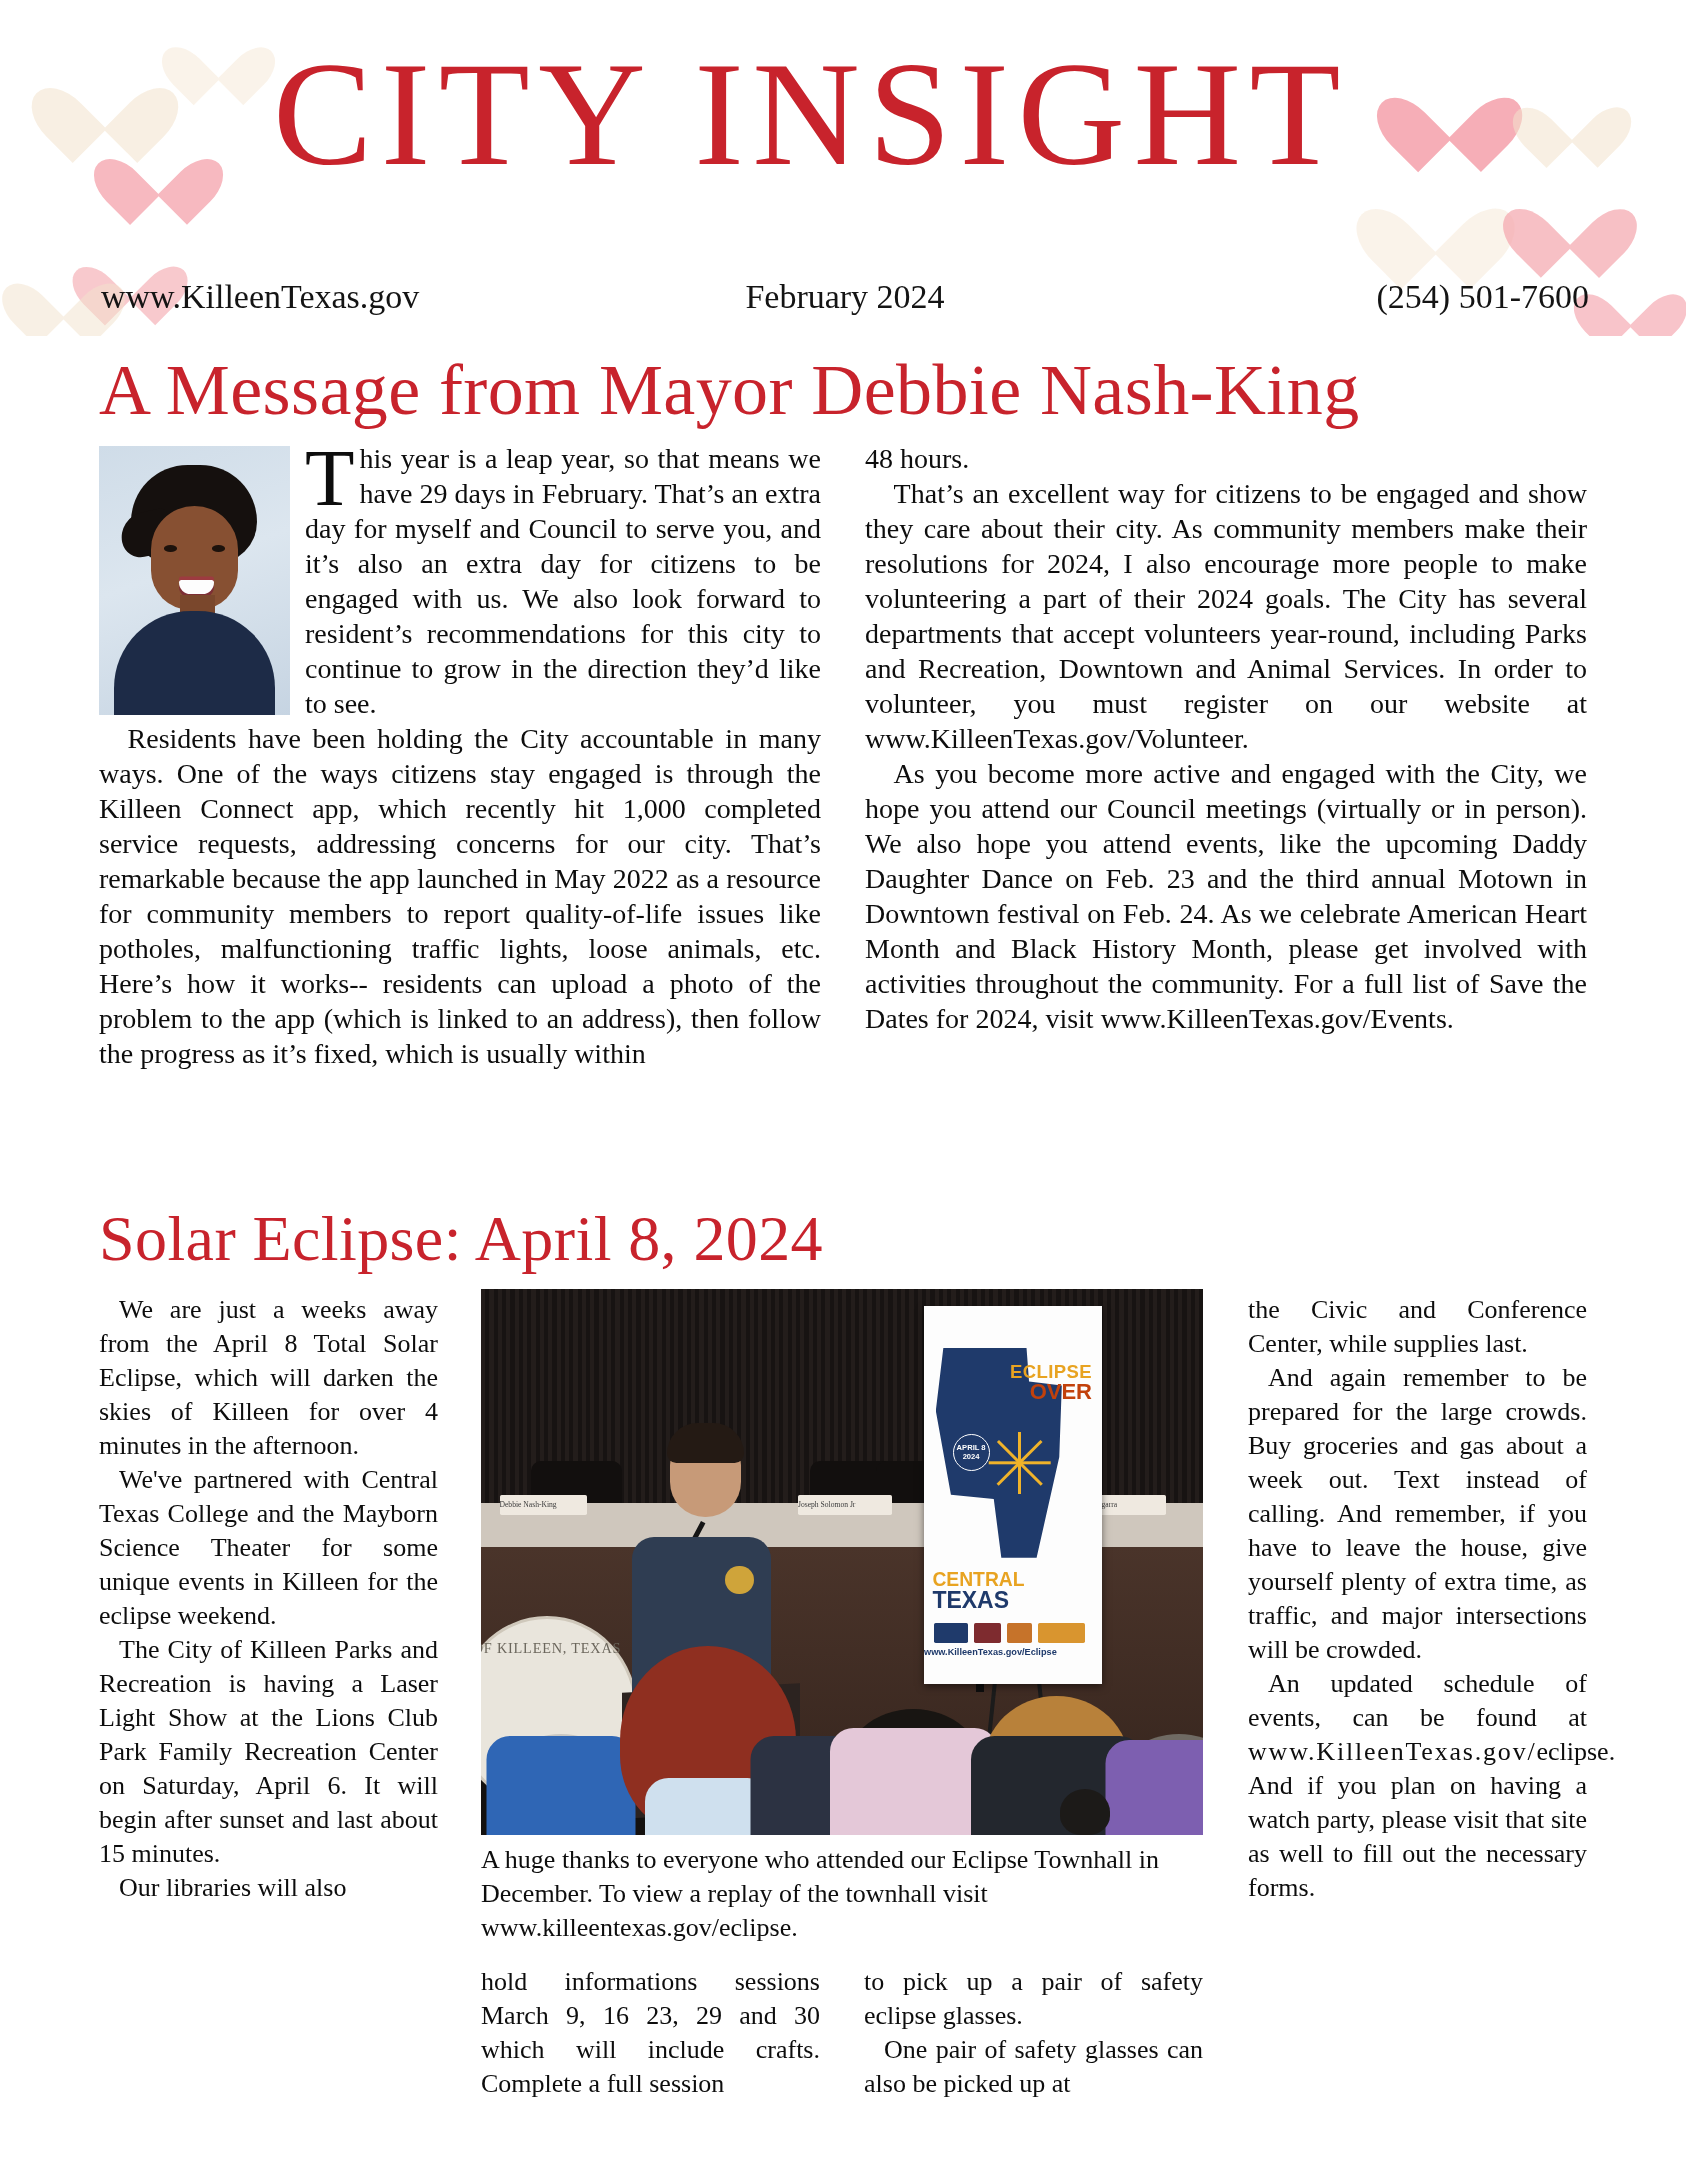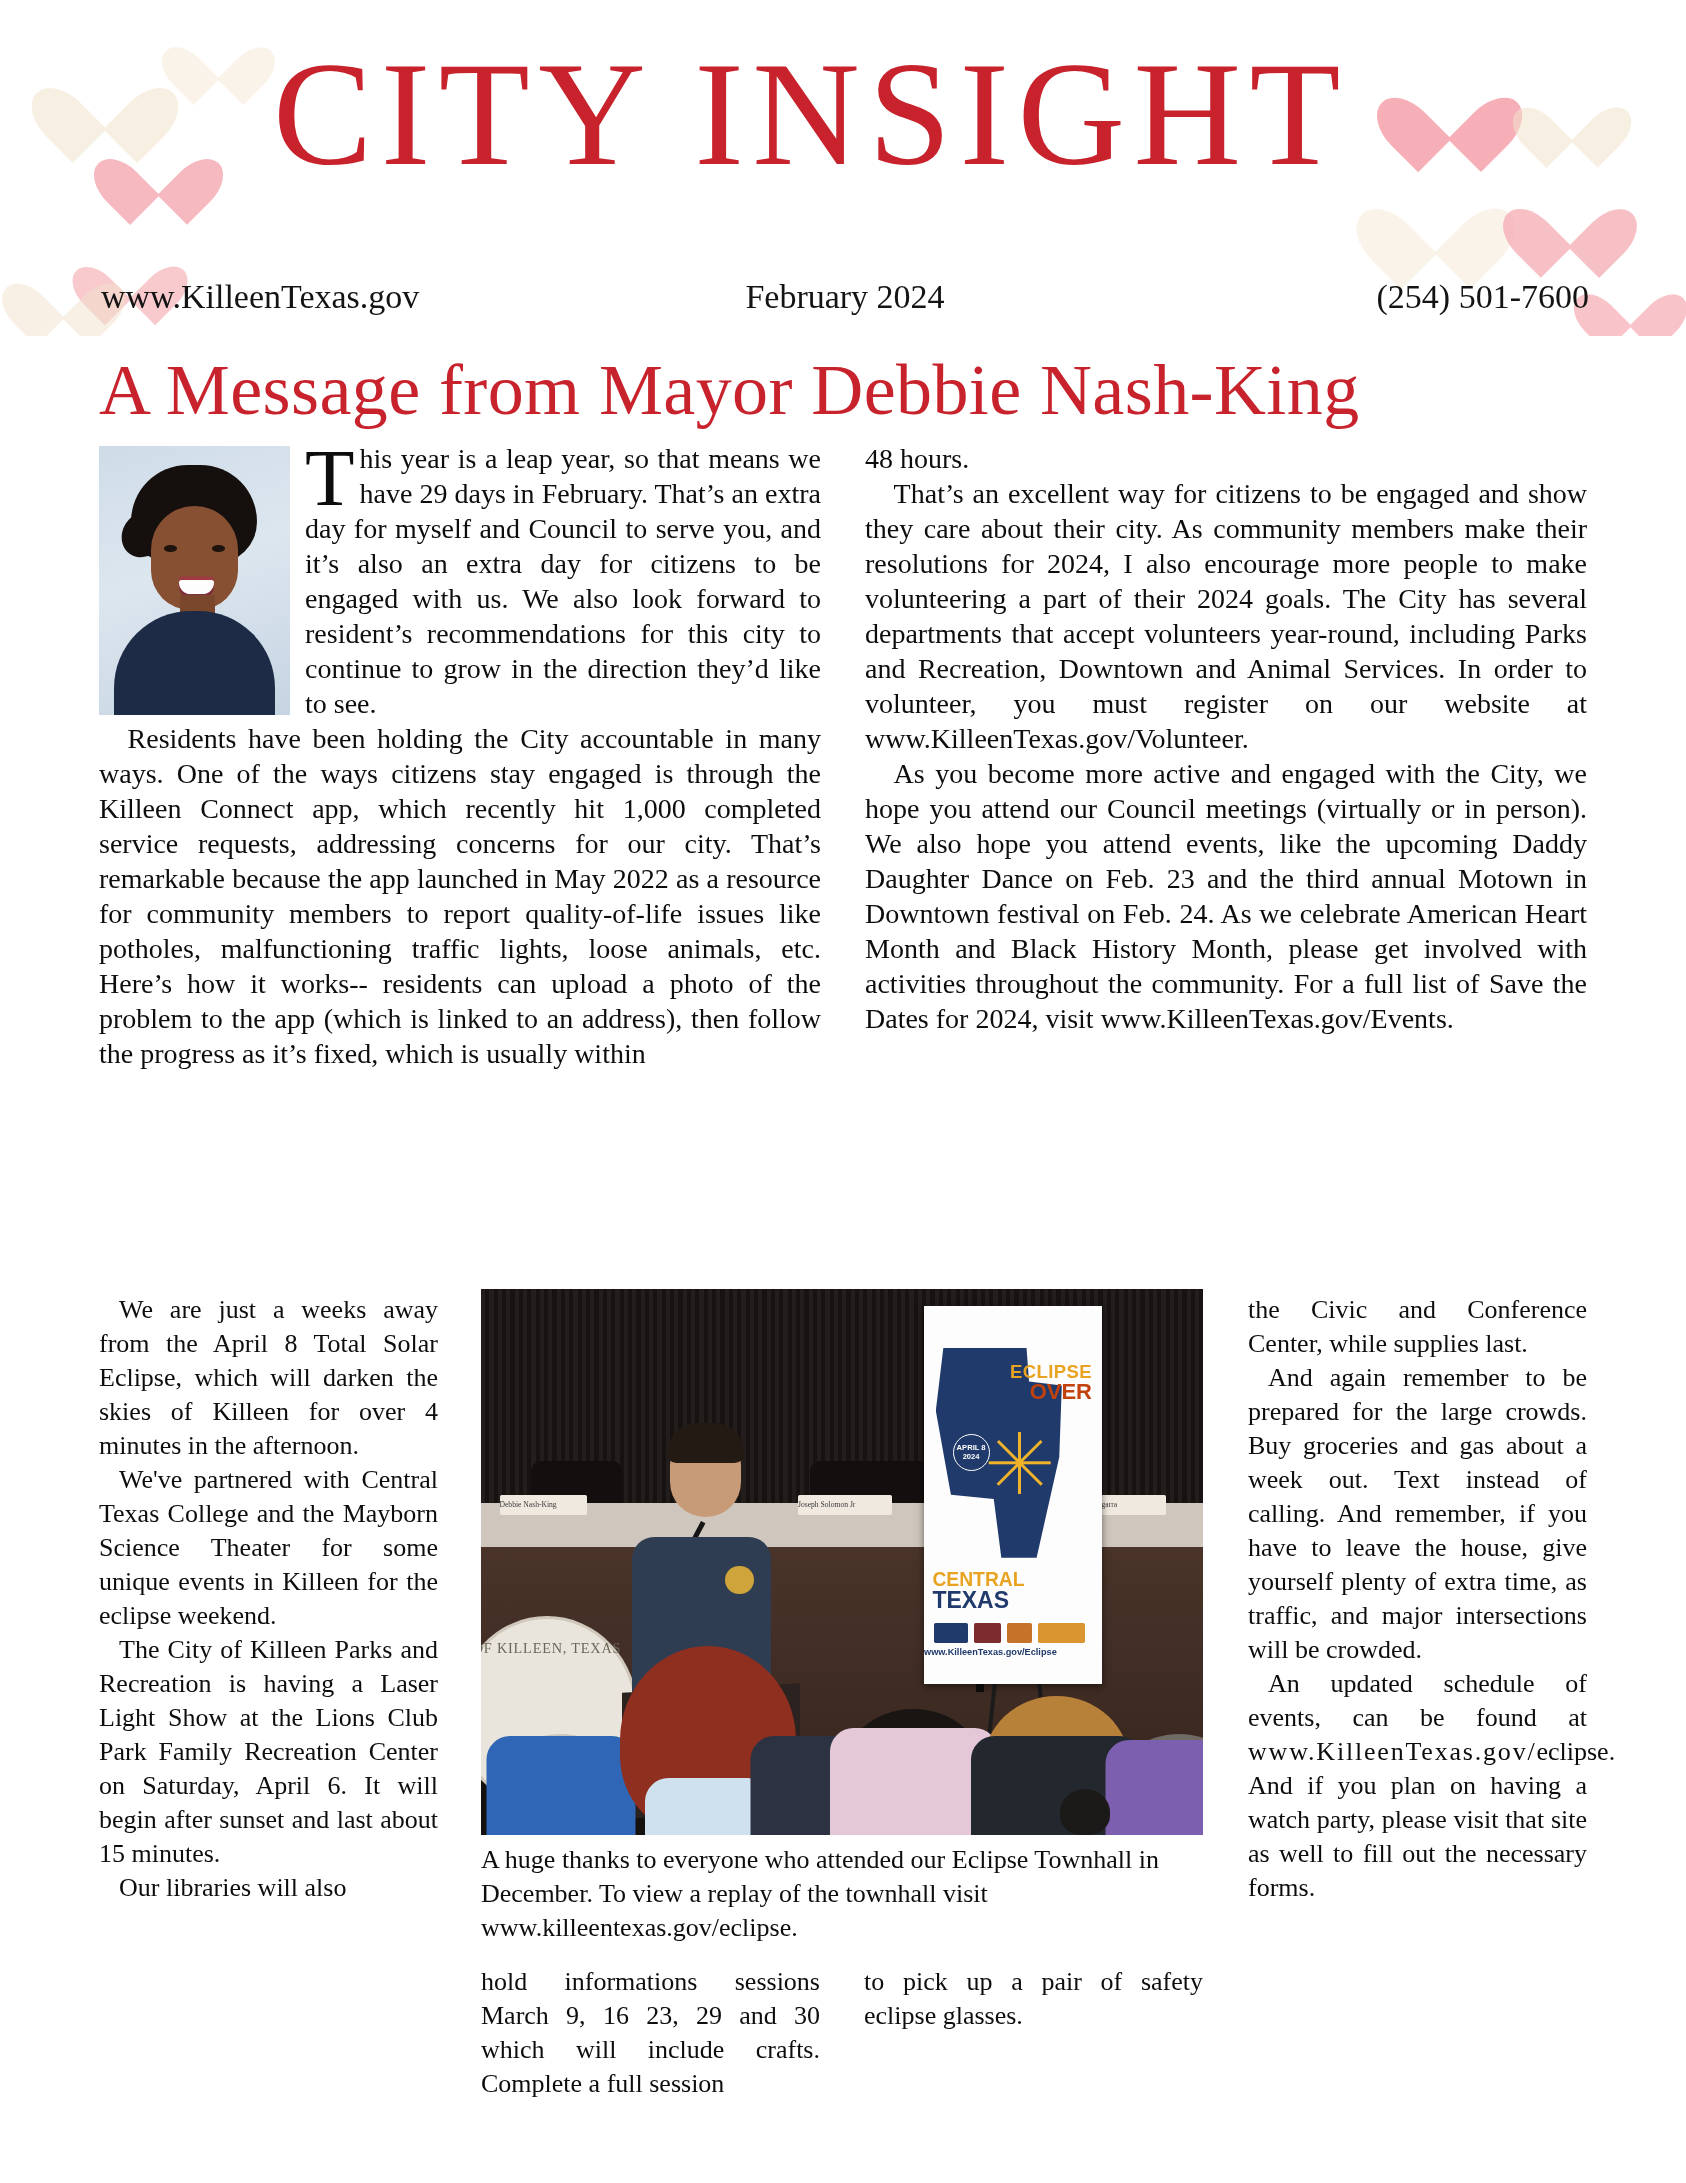--- a/index.html
+++ b/index.html
@@ -189,20 +189,21 @@
       <p class="noind"><span class="dropcap">T</span><span>his year is a leap year, so that means we have 29 days in February. That’s an extra day for myself and Council to serve you, and it’s also an extra day for citizens to be engaged with us. We also look forward to resident’s recommendations for this city to continue to grow in the direction they’d like to see.</span></p>
       <p>Residents have been holding the City accountable in many ways. One of the ways citizens stay engaged is through the Killeen Connect app, which recently hit 1,000 completed service requests, addressing concerns for our city. That’s remarkable because the app launched in May 2022 as a resource for community members to report quality-of-life issues like potholes, malfunctioning traffic lights, loose animals, etc. Here’s how it works-- residents can upload a photo of the problem to the app (which is linked to an address), then follow the progress as it’s fixed, which is usually within</p>
     </div>
     <div class="mayor-col right">
       <p class="noind">48 hours.</p>
       <p>That’s an excellent way for citizens to be engaged and show they care about their city. As community members make their resolutions for 2024, I also encourage more people to make volunteering a part of their 2024 goals. The City has several departments that accept volunteers year-round, including Parks and Recreation, Downtown and Animal Services. In order to volunteer, you must register on our website at www.KilleenTexas.gov/Volunteer.</p>
       <p>As you become more active and engaged with the City, we hope you attend our Council meetings (virtually or in person). We also hope you attend events, like the upcoming Daddy Daughter Dance on Feb. 23 and the third annual Motown in Downtown festival on Feb. 24. As we celebrate American Heart Month and Black History Month, please get involved with activities throughout the community. For a full list of Save the Dates for 2024, visit www.KilleenTexas.gov/Events.</p>
     </div>
   </div>
 
+  <h1 class="story-head" id="eclipse-head">Solar Eclipse: April 8, 2024</h1>
 
   <div class="ecl">
 
     <div class="ecl-colA">
       <p>We are just a weeks away from the April 8 Total Solar Eclipse, which will darken the skies of Killeen for over 4 minutes in the afternoon.</p>
       <p>We've partnered with Central Texas College and the Mayborn Science Theater for some unique events in Killeen for the eclipse weekend.</p>
       <p>The City of Killeen Parks and Recreation is having a Laser Light Show at the Lions Club Park Family Recreation Center on Saturday, April 6. It will begin after sunset and last about 15 minutes.</p>
       <p>Our libraries will also</p>
     </div>
 
@@ -274,20 +275,21 @@
     </div>
 
     <div class="ecl-cap">A huge thanks to everyone who attended our Eclipse Townhall in December. To view a replay of the townhall visit www.killeentexas.gov/eclipse.</div>
 
     <div class="ecl-lower">
       <div class="ecl-colB1">
         <p class="noind">hold informations sessions March 9, 16 23, 29 and 30 which will include crafts. Complete a full session</p>
       </div>
       <div class="ecl-colB2">
         <p class="noind">to pick up a pair of safety eclipse glasses.</p>
+        <p>One pair of safety glasses can also be picked up at</p>
       </div>
     </div>
 
     <div class="ecl-colC">
       <p class="noind">the Civic and Conference Center, while supplies last.</p>
       <p>And again remember to be prepared for the large crowds. Buy groceries and gas about a week out. Text instead of calling. And remember, if you have to leave the house, give yourself plenty of extra time, as traffic, and major intersections will be crowded.</p>
       <p><span>An updated schedule of events, can be found at </span><span class="url-spread">www.KilleenTexas.gov/</span><span>eclipse. And if you plan on having a watch party, please visit that site as well to fill out the necessary forms.</span></p>
     </div>
 
   </div>

